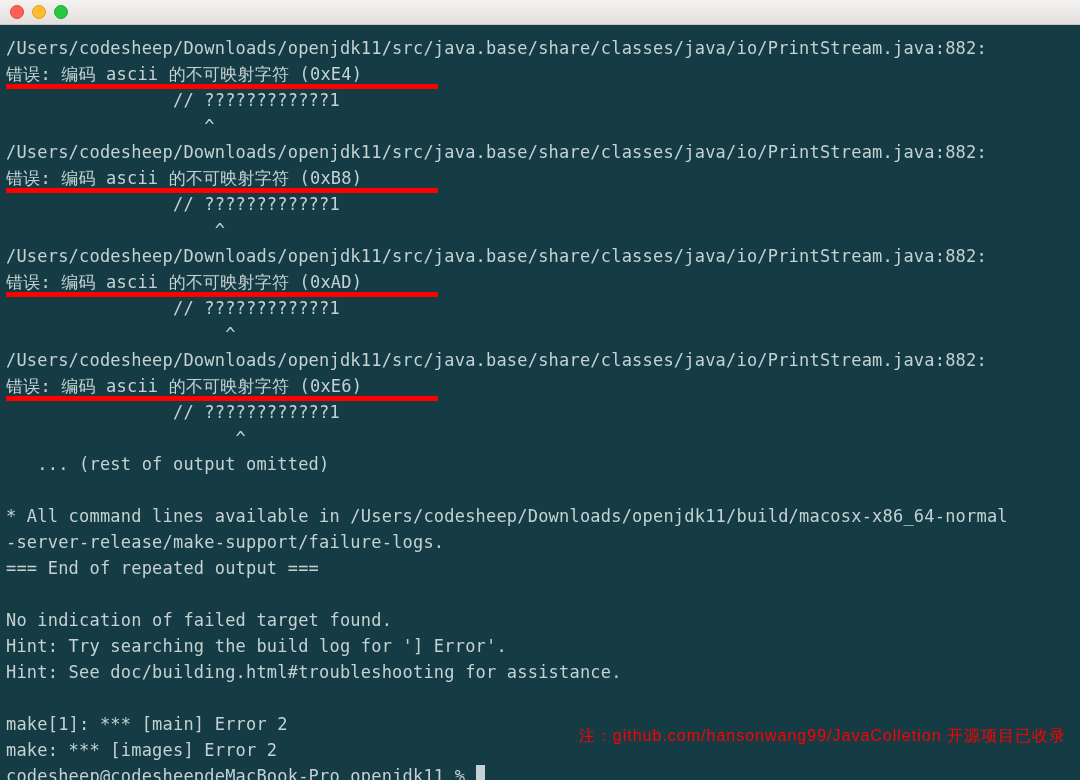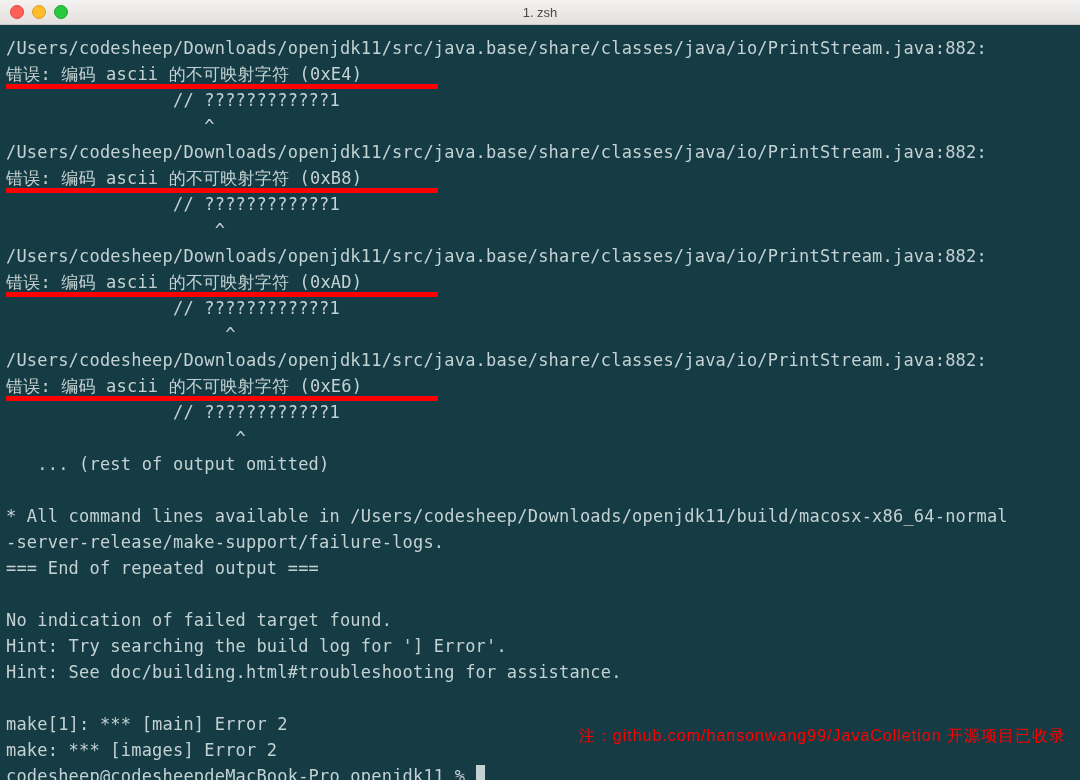--- a/index.html
+++ b/index.html
@@ -68,18 +68,17 @@
 </style>
 </head>
 <body>
 
 <div class="titlebar">
   <div class="traffic">
     <div class="dot red"></div>
     <div class="dot yellow"></div>
     <div class="dot green"></div>
   </div>
-  <div class="title">1. zsh</div>
 </div>
 
 <div class="term" id="term"><div class="line">/Users/codesheep/Downloads/openjdk11/src/java.base/share/classes/java/io/PrintStream.java:882:</div><div class="line">错误: 编码 ascii 的不可映射字符 (0xE4)<div class="underline" style="width: 432px;"></div></div><div class="line">                // ????????????1</div><div class="line">                   ^</div><div class="line">/Users/codesheep/Downloads/openjdk11/src/java.base/share/classes/java/io/PrintStream.java:882:</div><div class="line">错误: 编码 ascii 的不可映射字符 (0xB8)<div class="underline" style="width: 432px;"></div></div><div class="line">                // ????????????1</div><div class="line">                    ^</div><div class="line">/Users/codesheep/Downloads/openjdk11/src/java.base/share/classes/java/io/PrintStream.java:882:</div><div class="line">错误: 编码 ascii 的不可映射字符 (0xAD)<div class="underline" style="width: 432px;"></div></div><div class="line">                // ????????????1</div><div class="line">                     ^</div><div class="line">/Users/codesheep/Downloads/openjdk11/src/java.base/share/classes/java/io/PrintStream.java:882:</div><div class="line">错误: 编码 ascii 的不可映射字符 (0xE6)<div class="underline" style="width: 432px;"></div></div><div class="line">                // ????????????1</div><div class="line">                      ^</div><div class="line">   ... (rest of output omitted)</div><div class="line">&nbsp;</div><div class="line">* All command lines available in /Users/codesheep/Downloads/openjdk11/build/macosx-x86_64-normal</div><div class="line">-server-release/make-support/failure-logs.</div><div class="line">=== End of repeated output ===</div><div class="line">&nbsp;</div><div class="line">No indication of failed target found.</div><div class="line">Hint: Try searching the build log for '] Error'.</div><div class="line">Hint: See doc/building.html#troubleshooting for assistance.</div><div class="line">&nbsp;</div><div class="line">make[1]: *** [main] Error 2</div><div class="line">make: *** [images] Error 2</div><div class="line"><span>codesheep@codesheepdeMacBook-Pro openjdk11 % </span><span class="cursor"></span></div></div>
 
 <div class="footer-note">注：github.com/hansonwang99/JavaColletion 开源项目已收录</div>
 
 </body></html>

